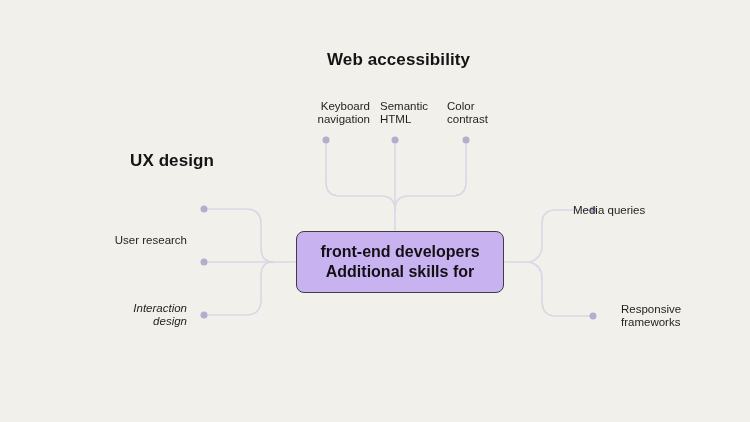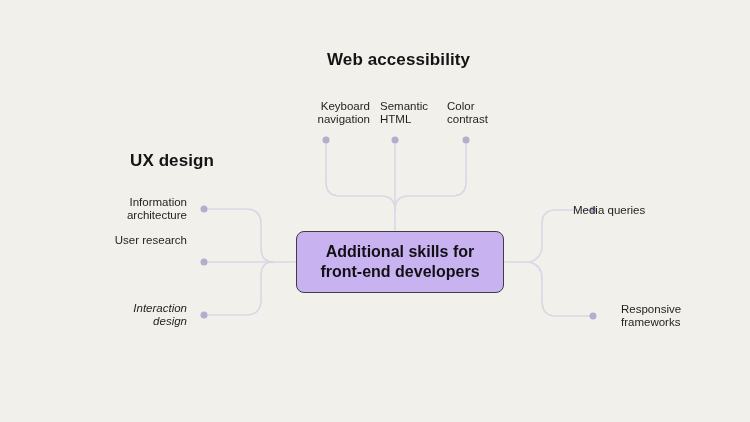--- a/index.html
+++ b/index.html
@@ -104,29 +104,28 @@
     <circle cx="395" cy="140" r="3.5"></circle>
     <circle cx="466" cy="140" r="3.5"></circle>
     <circle cx="593" cy="210" r="3.5"></circle>
     <circle cx="593" cy="316" r="3.5"></circle>
   </svg>
 
   <div class="heading" style="left:327px;top:50px;">Web accessibility</div>
 
   <div class="heading" style="left:112px;top:151px;margin-left:18px;">UX design</div>
 
-  <div class="leaf-label align-right" style="left:107px;top:196px;width:80px;">Information architecture</div>
   <div class="leaf-label align-right" style="left:107px;top:234px;width:80px;">User research</div>
   <div class="leaf-label align-right" style="left:107px;top:302px;width:80px;font-style:italic;">Interaction design</div>
 
   <div class="leaf-label align-left" style="left:306px;top:100px;width:64px;text-align:right;">Keyboard navigation</div>
   <div class="leaf-label align-left" style="left:447px;top:100px;width:56px;">Color contrast</div>
   <div class="leaf-label align-left" style="left:380px;top:100px;width:64px;">Semantic HTML</div>
 
   <div class="leaf-label align-left" style="left:573px;top:204px;width:100px;">Media queries</div>
   <div class="leaf-label align-left" style="left:607px;top:303px;width:84px;margin-left:14px;">Responsive frameworks</div>
 
   <div class="center-node">
+    <div class="line">front-end developers</div>
     <div class="line">Additional skills for</div>
-    <div class="line">front-end developers</div>
   </div>
 
 </div>
 
 </body></html>

